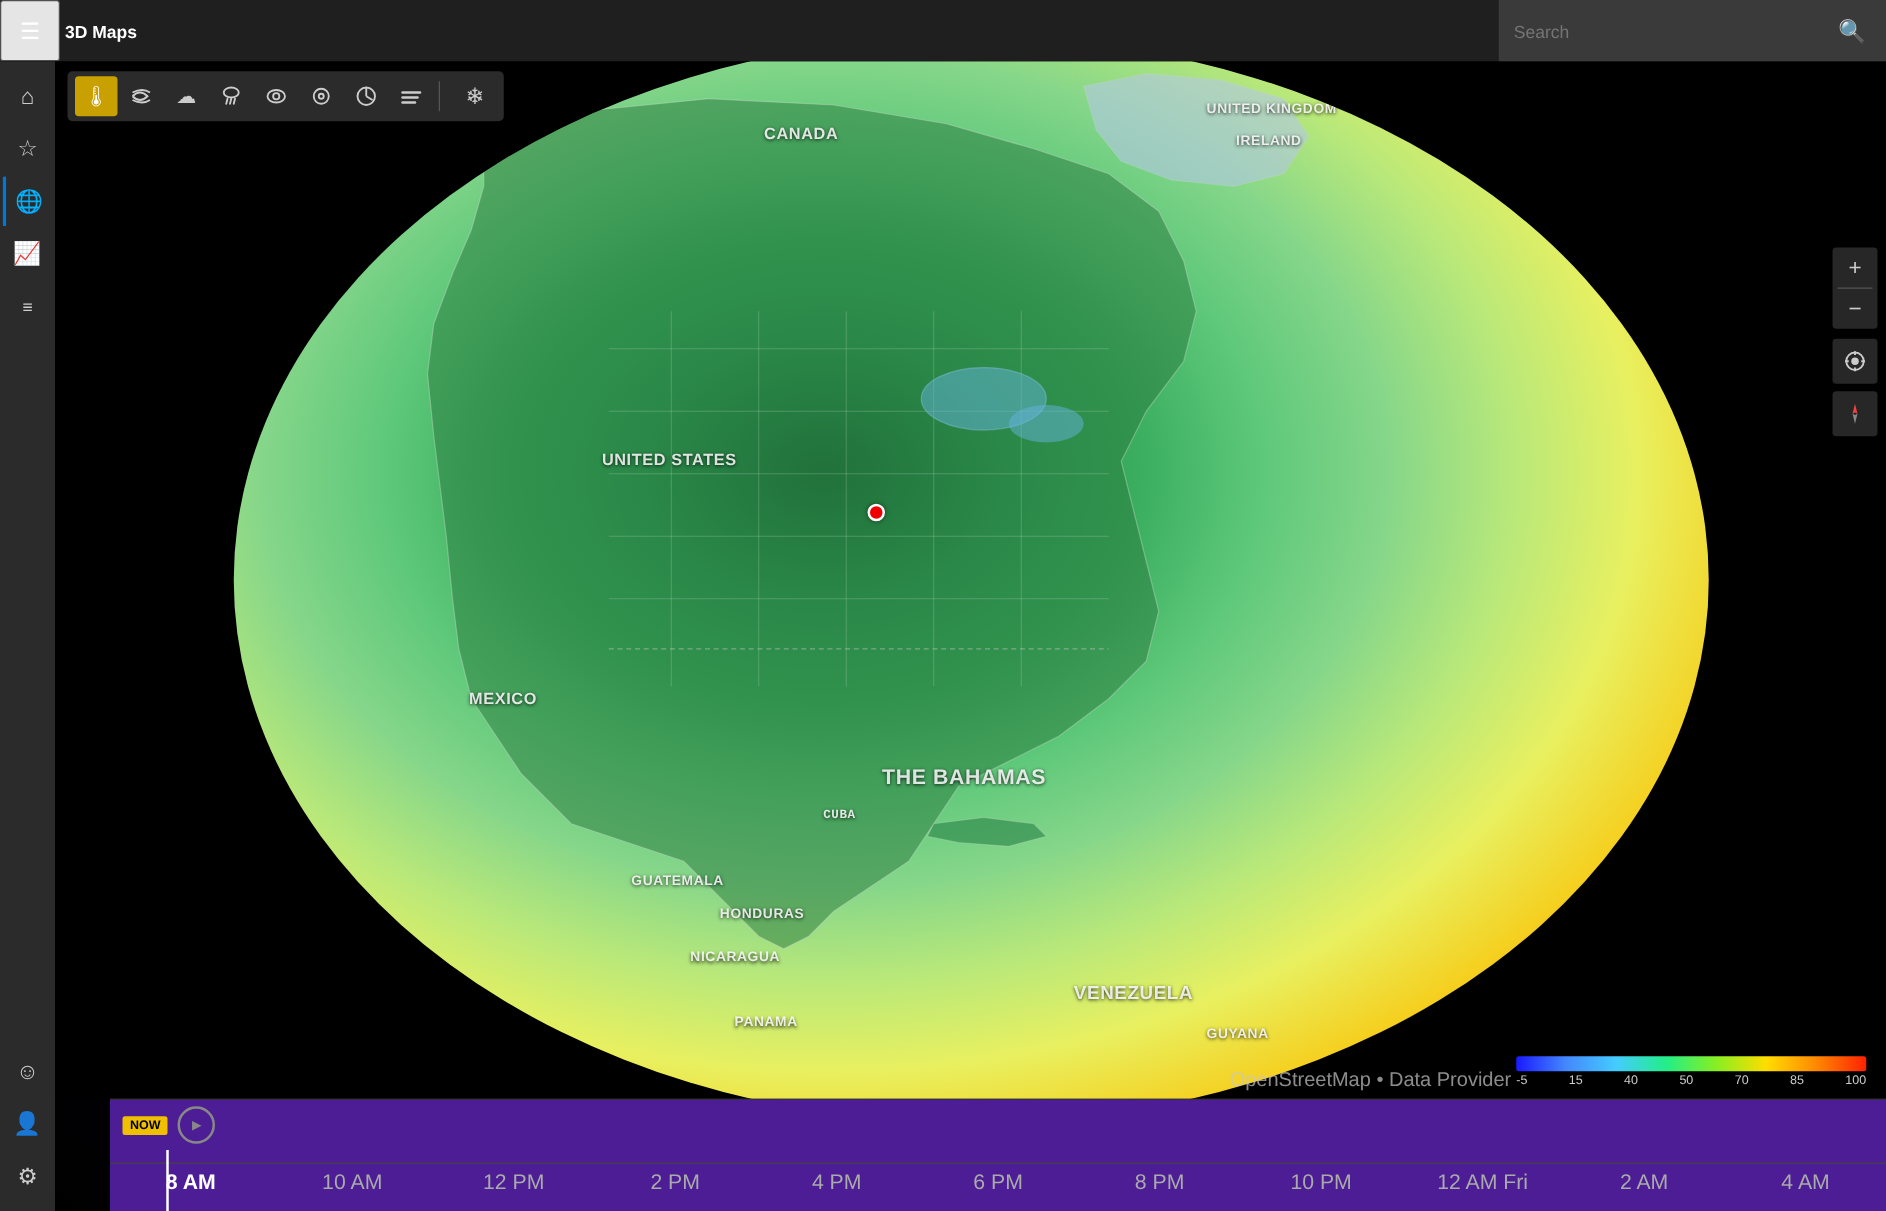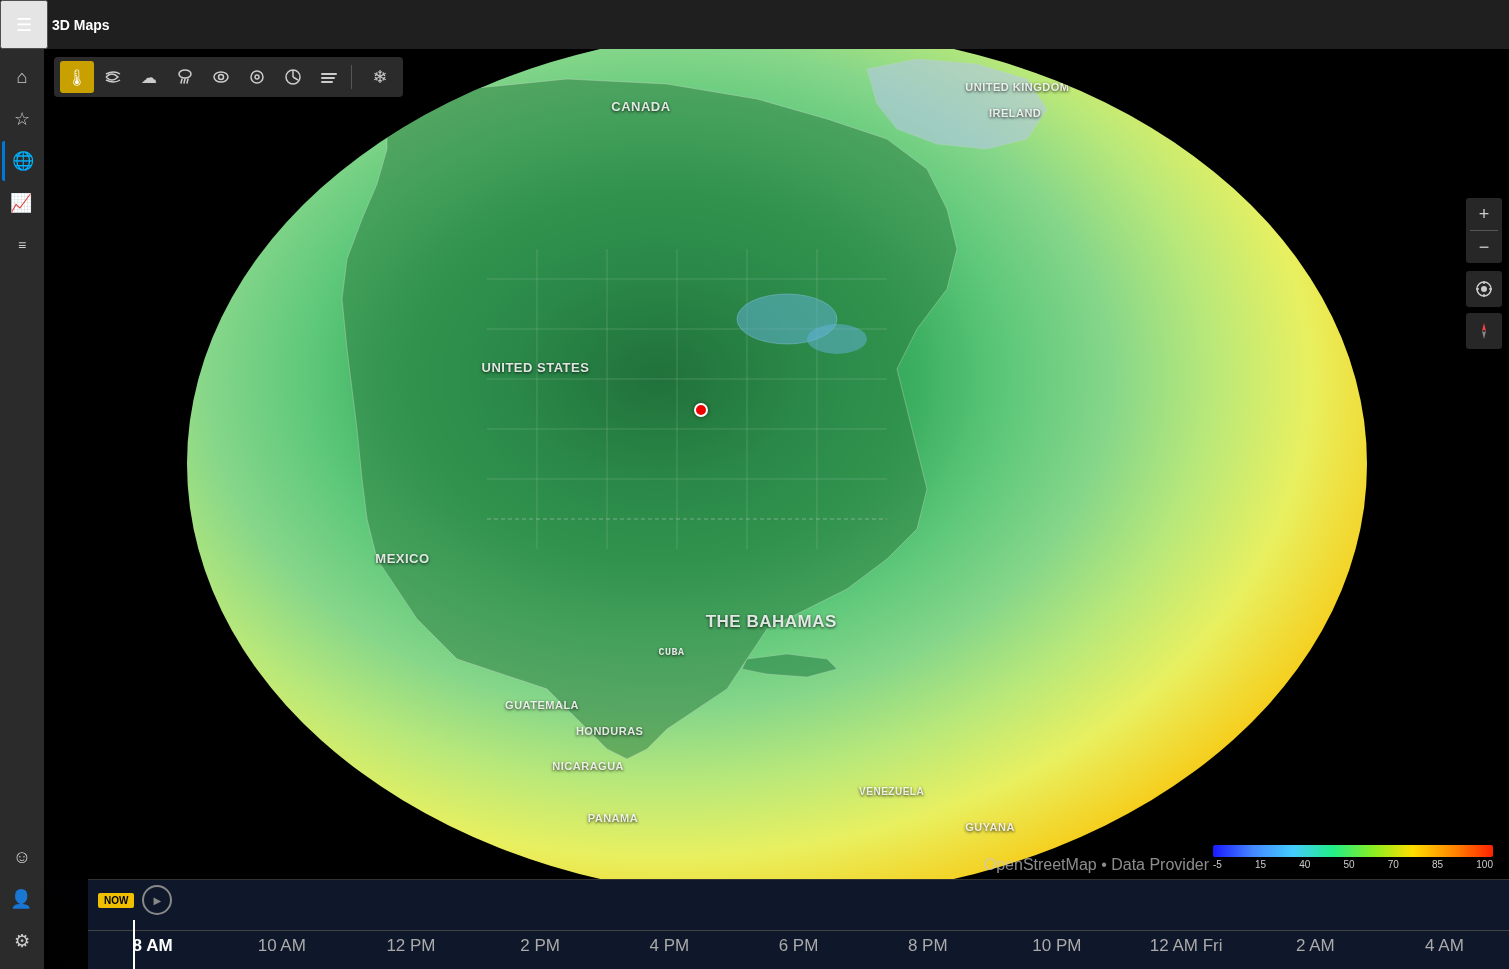--- a/index.html
+++ b/index.html
@@ -132,21 +132,21 @@
       position: absolute; width: 16px; height: 16px;
     }
     .map-pin-circle {
       width: 14px; height: 14px; background: #e00; border-radius: 50%;
       border: 2px solid #fff; box-shadow: 0 0 4px rgba(0,0,0,0.5);
     }
 
     
     .timeline-bar {
       position: absolute; bottom: 0; left: 44px; right: 0; height: 90px;
-      background: #0f172a; border-top: 1px solid #333; z-index: 100;
+      background: #4c1d95; border-top: 1px solid #333; z-index: 100;
     }
     .timeline-top {
       height: 40px; display: flex; align-items: center; padding: 0 10px;
     }
     .now-badge {
       background: #f0c000; color: #000; font-size: 10px; font-weight: 700;
       padding: 2px 6px; border-radius: 2px; margin-right: 8px;
     }
     .play-btn {
       width: 30px; height: 30px; background: transparent; border: 2px solid #888;
@@ -203,20 +203,24 @@
       position: absolute; top: 0; left: 0; width: 100%; height: 100%;
       background: radial-gradient(ellipse at center, #0a0a1a 0%, #000 100%);
     }
   </style>
 </head>
 <body>
 
 <div class="top-bar">
   <button class="hamburger-btn">☰</button>
   <span class="app-title">3D Maps</span>
+  <div class="search-container">
+    <input class="search-input" type="text" placeholder="Search" style="">
+    <span class="search-icon-btn">🔍</span>
+  </div>
 </div>
 
 <div class="left-sidebar">
   <div class="sidebar-item" title="Home">
     <span>⌂</span>
   </div>
   <div class="sidebar-item" title="Favorites">
     <span>☆</span>
   </div>
   <div class="sidebar-item active sidebar-item-globe" title="Globe">
@@ -325,21 +329,21 @@
       <div class="country-label" style="top:38%;left:25%">UNITED STATES</div>
       <div class="country-label" style="top:60%;left:16%">MEXICO</div>
       <div class="country-label" style="top:6%;left:66%;font-size:11px;">UNITED KINGDOM</div>
       <div class="country-label" style="top:9%;left:68%;font-size:11px;text-align:center;">IRELAND</div>
       <div class="country-label" style="top:67%;left:44%;font-size:17px;">THE BAHAMAS</div>
       <div class="country-label" style="top:71%;left:40%;font-size:10px;font-family:Liberation Mono, monospace;">CUBA</div>
       <div class="country-label" style="top:77%;left:27%;font-size:11px;">GUATEMALA</div>
       <div class="country-label" style="top:80%;left:33%;font-size:11px;">HONDURAS</div>
       <div class="country-label" style="top:84%;left:31%;font-size:11px;">NICARAGUA</div>
       <div class="country-label" style="top:90%;left:34%;font-size:11px;">PANAMA</div>
-      <div class="country-label" style="top:87%;left:57%;font-size:10px;">VENEZUELA</div>
+      <div class="country-label" style="top:87%;left:57%;font-size:15px;">VENEZUELA</div>
       <div class="country-label" style="top:91%;left:66%;font-size:11px;">GUYANA</div>
 
       <div class="map-pin" style="top:43%;left:43%;">
         <div class="map-pin-circle"></div>
       </div>
     </div>
   </div>
 
   <div class="right-controls">
     <div class="zoom-box">

